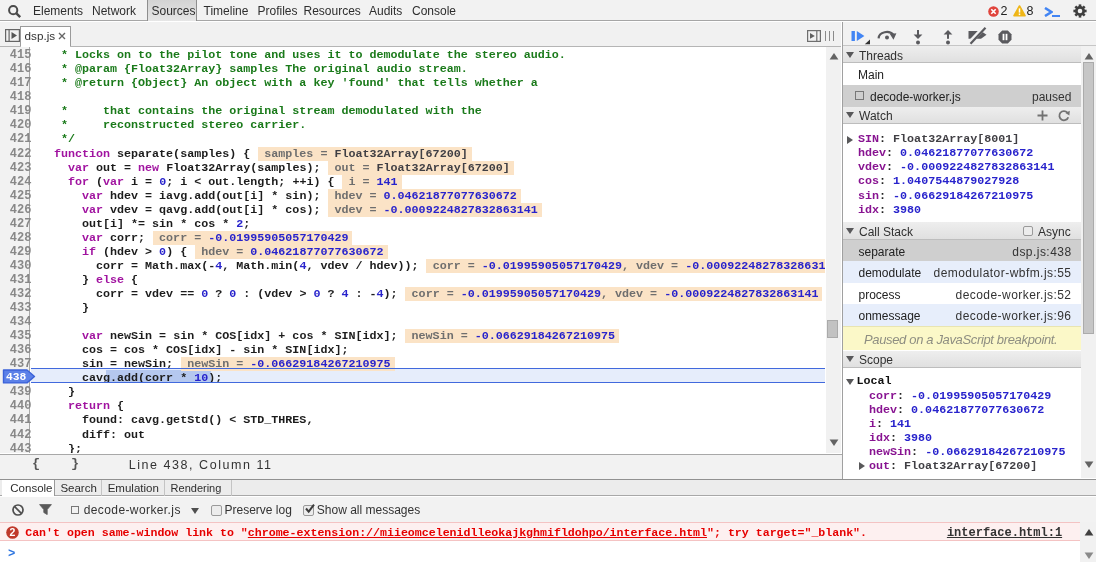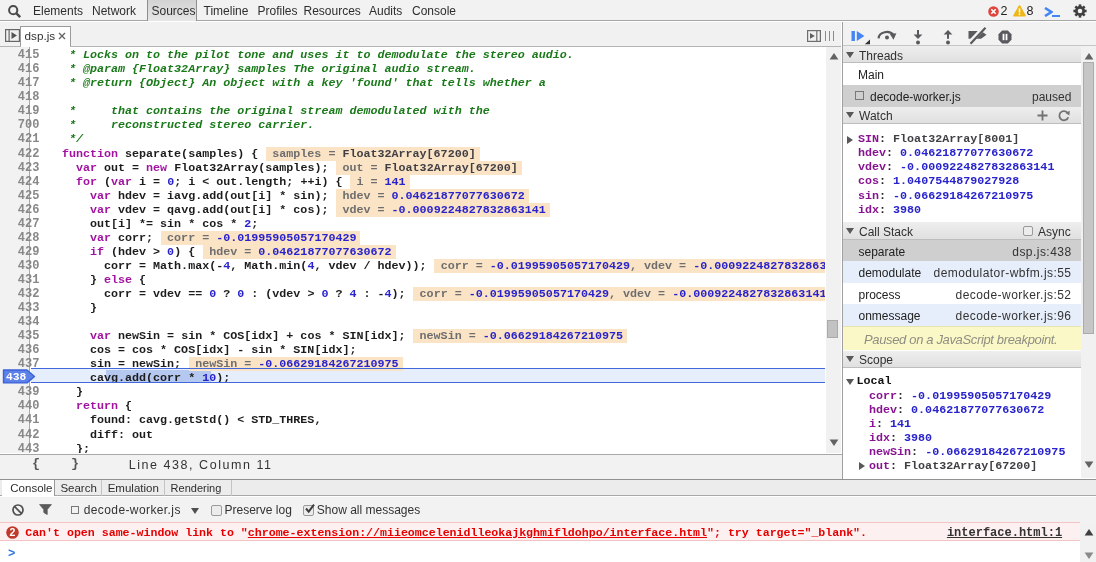--- a/index.html
+++ b/index.html
@@ -1,20 +1,20 @@
 <!DOCTYPE html>
 <html><head><meta charset="utf-8"><style>
 * { margin:0; padding:0; box-sizing:border-box; }
 html,body { width:1096px; height:562px; overflow:hidden; background:#fff;
   font-family:"Liberation Sans",sans-serif; }
 .abs { position:absolute; }
 b { font-weight:inherit; }
 .k { color:#a113a0; }
 .n { color:#2823cc; }
-.c { color:#1a7a1a;font-style:italic; }
+.c { color:#1a7a1a; }
 .hn { color:#2823cc; }
 .ho { color:#403f44; }
 .hint { background:#fbe3c6; margin-left:7.5px; padding:0 4px 0 6.5px; color:#6e6e6e; }
 .cl { position:absolute; left:49.9px; height:14.05px; line-height:14.05px;
   font:bold 11.7px "Liberation Mono",monospace; color:#1c1c1c; white-space:pre; }
 .gn { position:absolute; left:0; width:27.4px; height:14.05px; line-height:14.05px;
   font:bold 12px "Liberation Mono",monospace; color:#888; text-align:right; }
 .mono { font:bold 11.7px "Liberation Mono",monospace; white-space:pre; }
 .sans12 { font-size:12px; color:#2e2e2e; white-space:pre; }
 svg { display:block; }
@@ -88,27 +88,27 @@
 <div class="abs" style="left:0;top:46.8px;width:30px;height:406.7px;background:#f2f2f2;border-right:1px solid #a8a8a8"></div>
 <div class="abs" style="left:21.3px;top:44.8px;width:49px;height:2px;background:#fff"></div>
 
 <div class="abs" style="left:31px;top:369.3px;width:794px;height:13px;background:#e6edfb"></div>
 <div class="abs" style="left:106.1px;top:369.8px;width:105.3px;height:12.7px;background:#b5c8ef"></div>
 <svg class="abs" style="left:1.5px;top:368.6px" width="34" height="15" viewBox="0 0 34 15">
  <path d="M1.5 1 L25 1 L32.5 7.45 L25 13.9 L1.5 13.9 Z" fill="#5c81e8" stroke="#3b62d9" stroke-width="1.4" stroke-linejoin="round"></path>
  <text x="4" y="11.3" font-family="Liberation Mono,monospace" font-size="11.3" font-weight="bold" fill="#fff">438</text>
 </svg>
 <div class="abs" style="left:0;top:46.8px;width:825px;height:406.7px;overflow:hidden">
-  <div class="abs" style="left:12px;top:0;width:825px;height:407px">
+  <div class="abs" style="left:4px;top:0;width:825px;height:407px">
 <div class="gn" style="top:1.40px">415</div>
 <div class="gn" style="top:15.45px">416</div>
 <div class="gn" style="top:29.50px">417</div>
 <div class="gn" style="top:43.55px">418</div>
 <div class="gn" style="top:57.60px">419</div>
-<div class="gn" style="top:71.65px">700</div>
+<div class="gn" style="top:71.65px">420</div>
 <div class="gn" style="top:85.70px">421</div>
 <div class="gn" style="top:99.75px">422</div>
 <div class="gn" style="top:113.80px">423</div>
 <div class="gn" style="top:127.85px">424</div>
 <div class="gn" style="top:141.90px">425</div>
 <div class="gn" style="top:155.95px">426</div>
 <div class="gn" style="top:170.00px">427</div>
 <div class="gn" style="top:184.05px">428</div>
 <div class="gn" style="top:198.10px">429</div>
 <div class="gn" style="top:212.15px">430</div>

